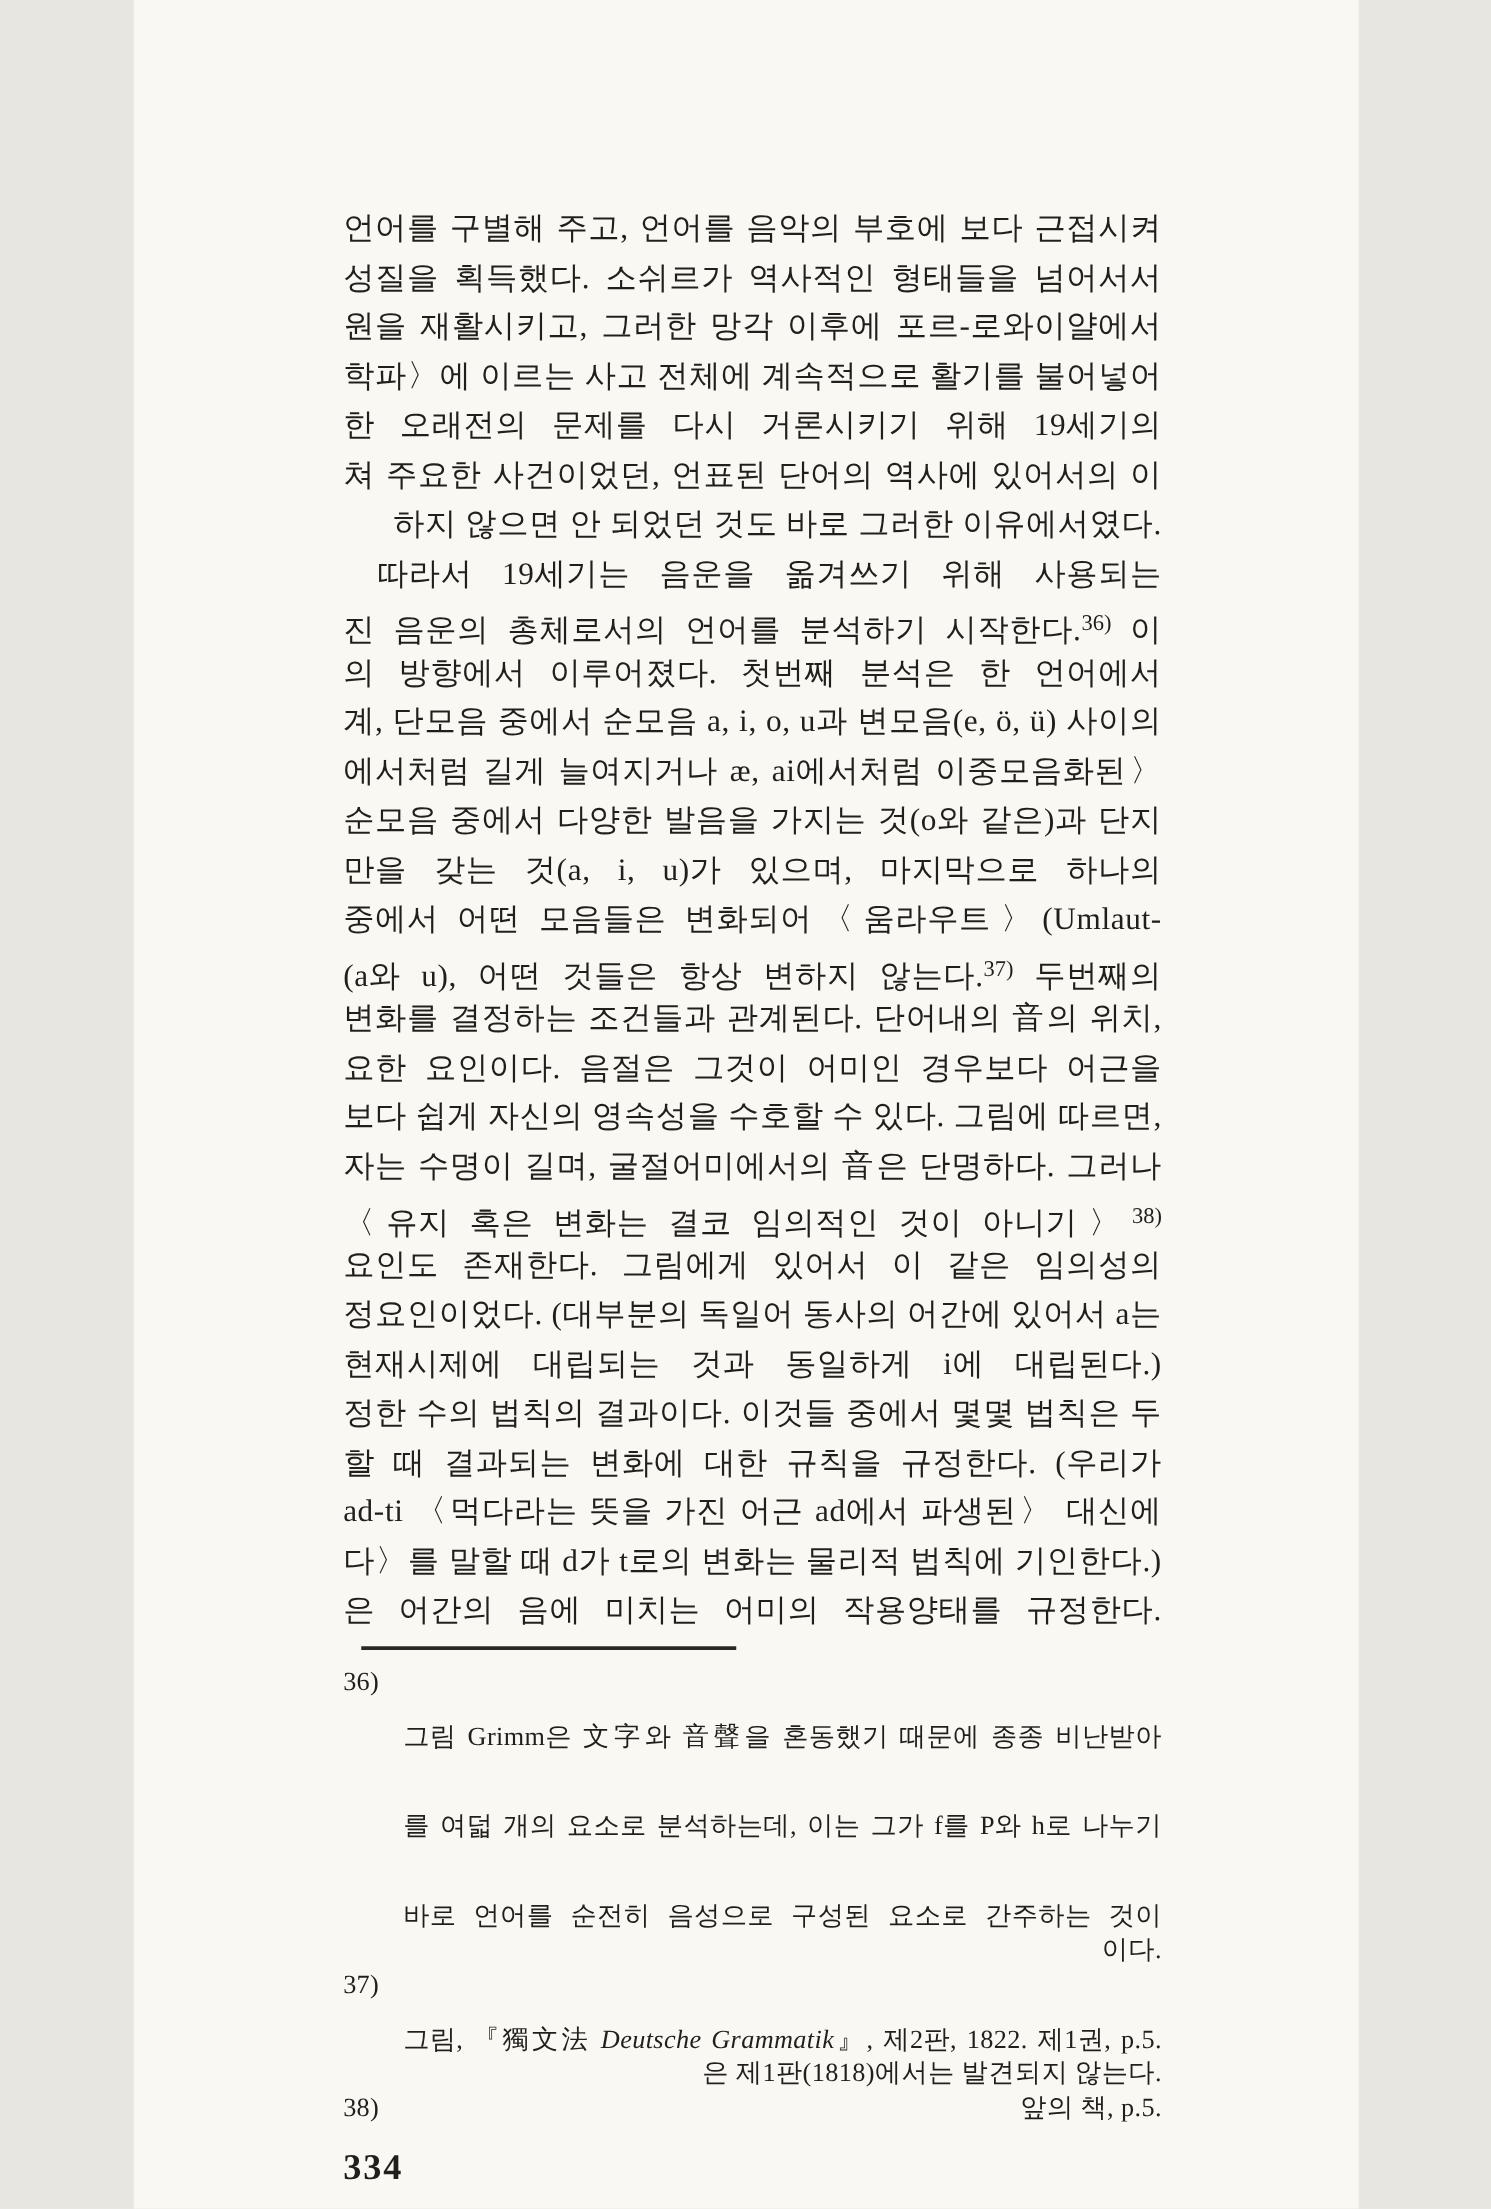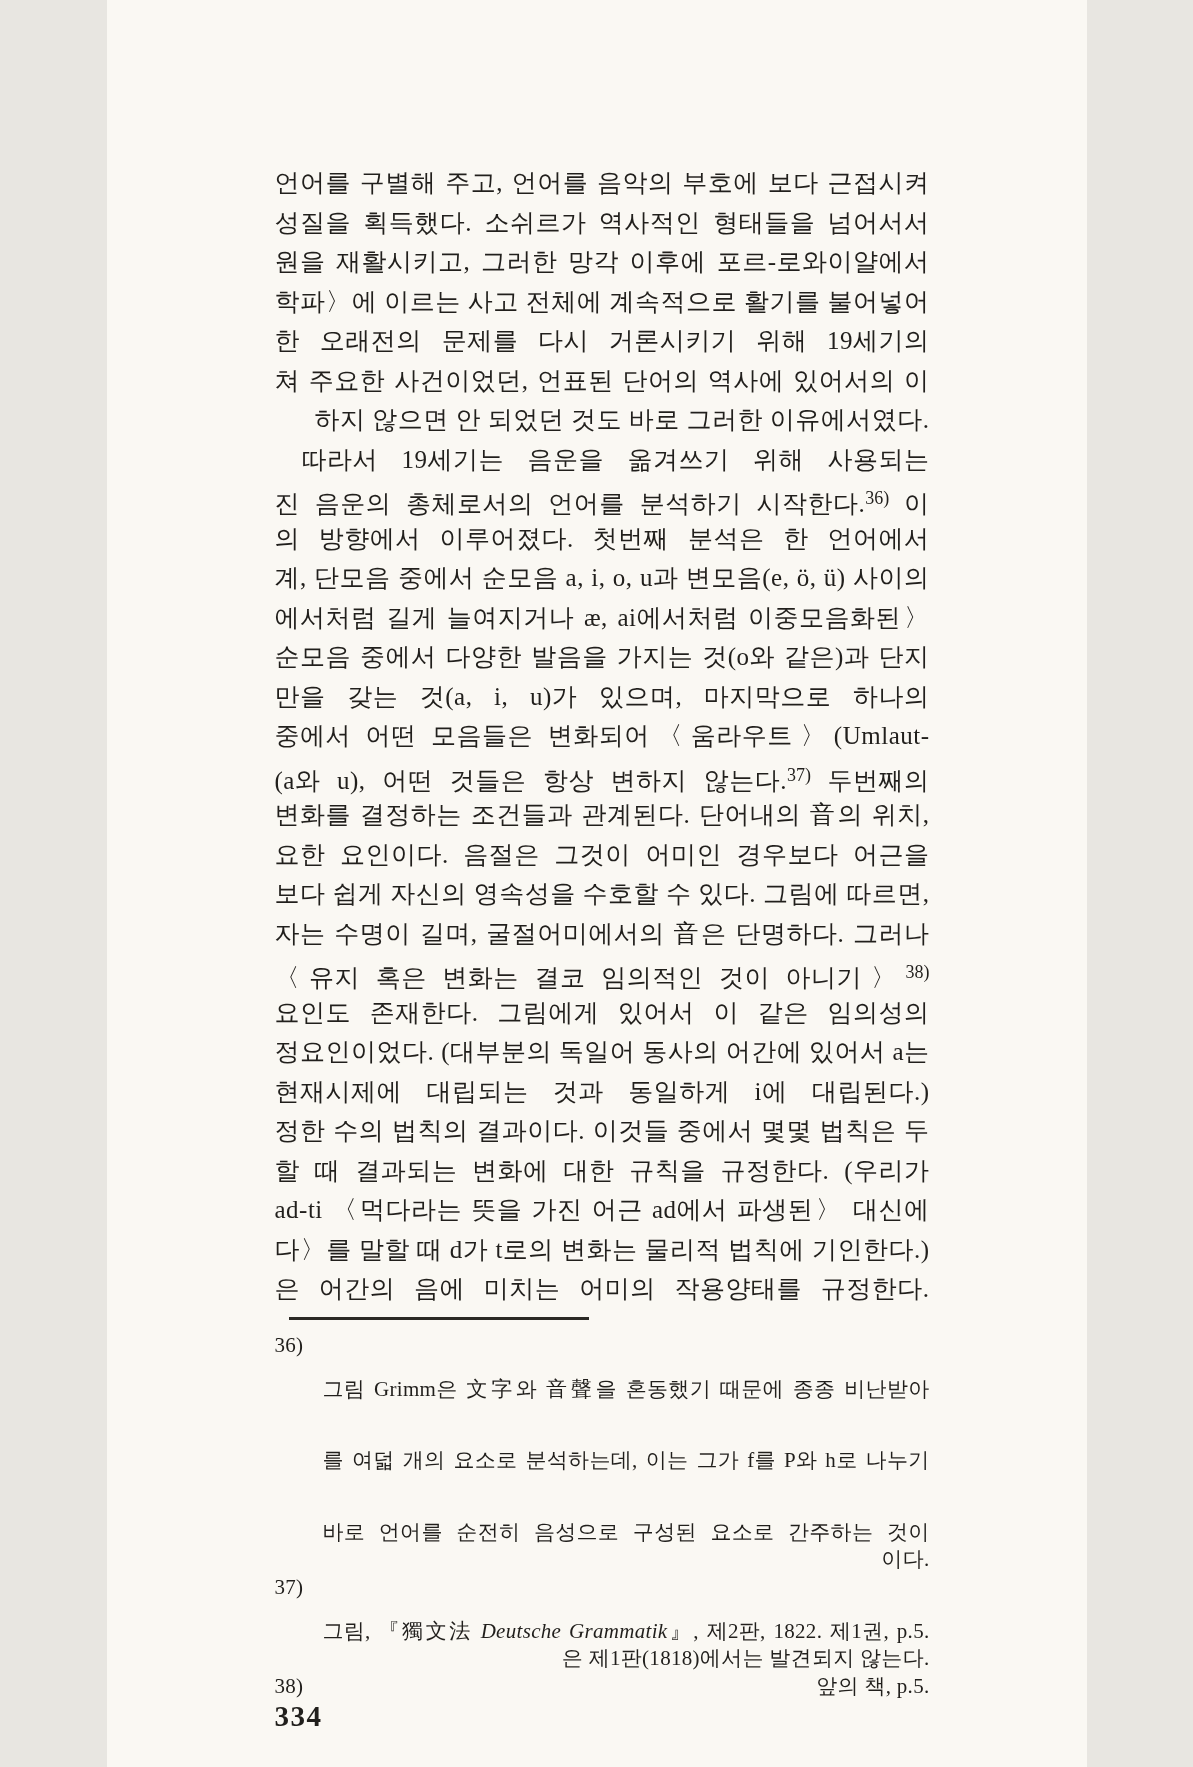--- a/index.html
+++ b/index.html
@@ -69,20 +69,21 @@
     overflow: hidden;
     text-align: right;
   }
   .fn-line.j {
     text-align: justify;
     text-align-last: justify;
     margin-top: 44px;
   }
   
   .page-number {
+    margin-top: 18px;
     font-size: 29px;
     font-weight: 700;
     letter-spacing: 1.5px;
   }
 </style>
 </head>
 <body>
 
 <div class="page">
   <main class="body-text" id="body-text">

